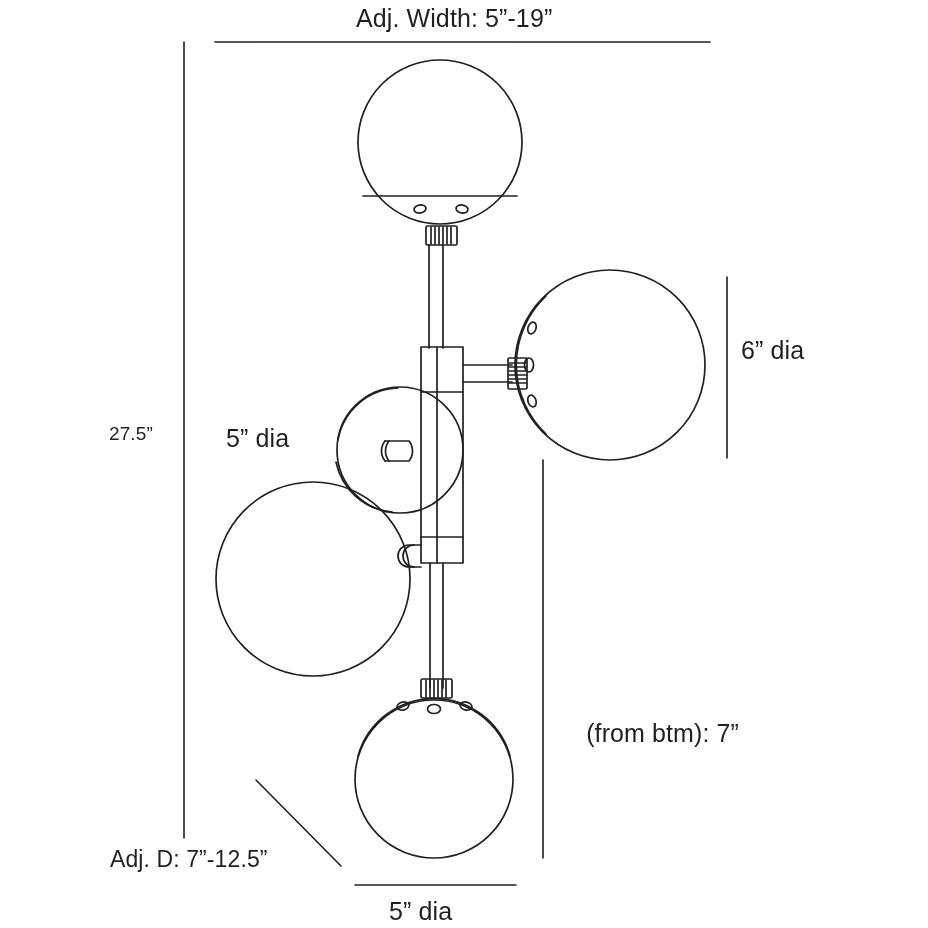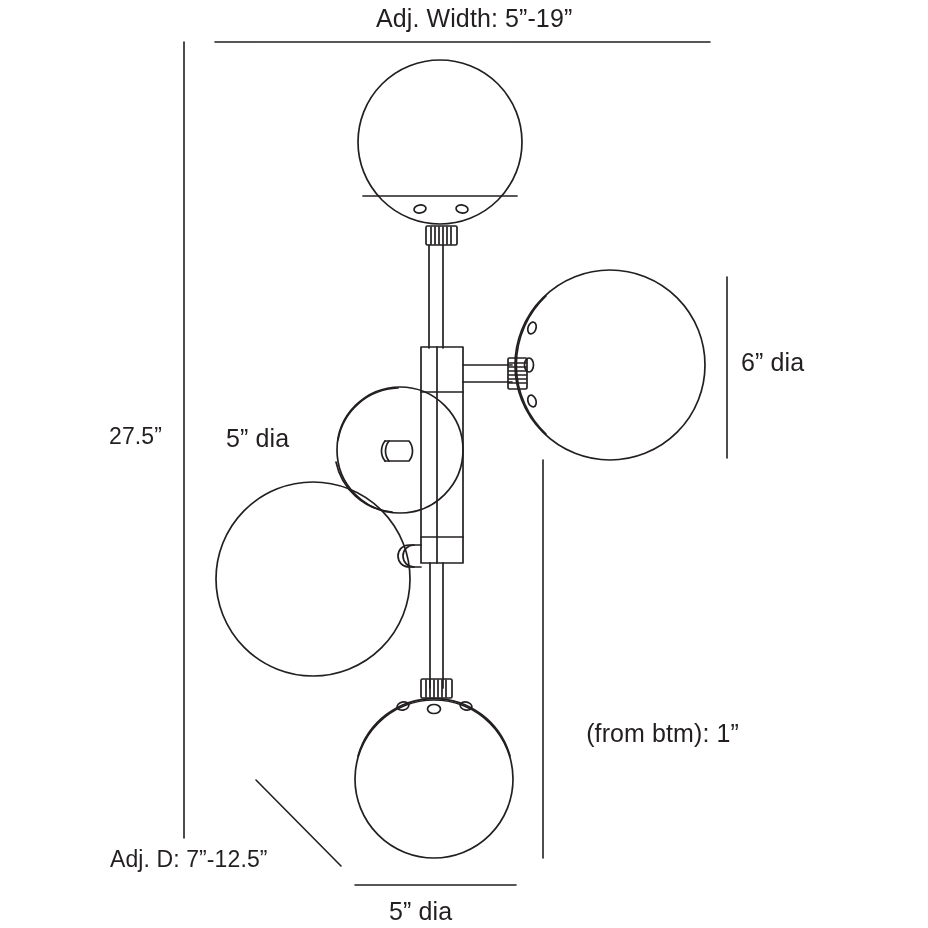--- a/index.html
+++ b/index.html
@@ -28,24 +28,24 @@
     height: 928px;
   }
   .dim-label {
     position: absolute;
     font-family: "Liberation Sans", sans-serif;
     color: #231f20;
     white-space: pre;
     line-height: 1.28;
     letter-spacing: 0.1px;
   }
-  .lbl-width   { left: 356px; top: 2px;   font-size: 25px; margin-left: 20px; }
-  .lbl-height  { left: 109px; top: 422px; font-size: 23px; }
+  .lbl-width   { left: 356px; top: 2px;   font-size: 25px; }
+  .lbl-height  { left: 109px; top: 422px; font-size: 19px; }
   .lbl-dia5l   { left: 226px; top: 422px; font-size: 25px; }
-  .lbl-dia6    { left: 741px; top: 346px; font-size: 25px; text-align: center; }
+  .lbl-dia6    { left: 741px; top: 334px; font-size: 25px; text-align: center; }
   .lbl-mount   { left: 558px; top: 621px; font-size: 25px; }
   .lbl-depth   { left: 110px; top: 845px; font-size: 23px; }
   .lbl-dia5b   { left: 389px; top: 895px; font-size: 25px; }
 </style>
 </head>
 <body>
 
 <div id="sheet">
 
   <svg id="drawing" viewBox="0 0 928 928">
@@ -155,20 +155,20 @@
   <div class="dim-label lbl-width">Adj. Width: 5”-19”</div>
 
   <div class="dim-label lbl-height">27.5”</div>
 
   <div class="dim-label lbl-dia5l">5” dia</div>
 
   <div class="dim-label lbl-dia6">6” dia</div>
 
   <div class="dim-label lbl-mount">
     <br>
-    <span>(from btm): 1”</span>
+    <span>(from btm): 7”</span>
   </div>
 
   <div class="dim-label lbl-depth">Adj. D: 7”-12.5”</div>
 
   <div class="dim-label lbl-dia5b">5” dia</div>
 
 </div>
 
 </body></html>

